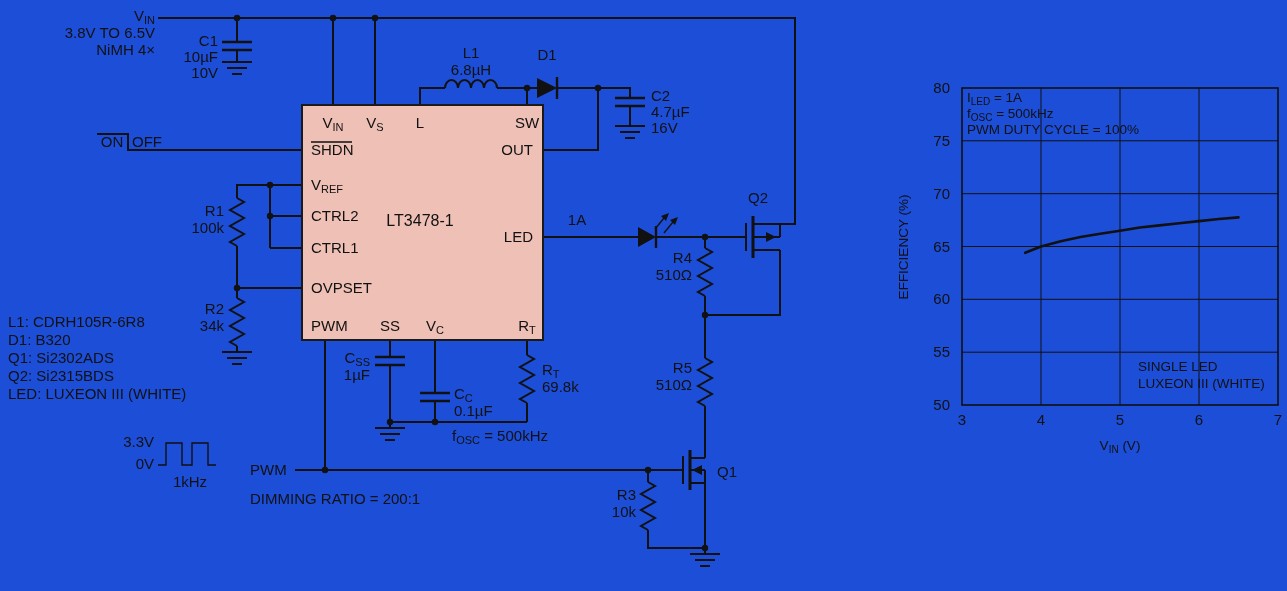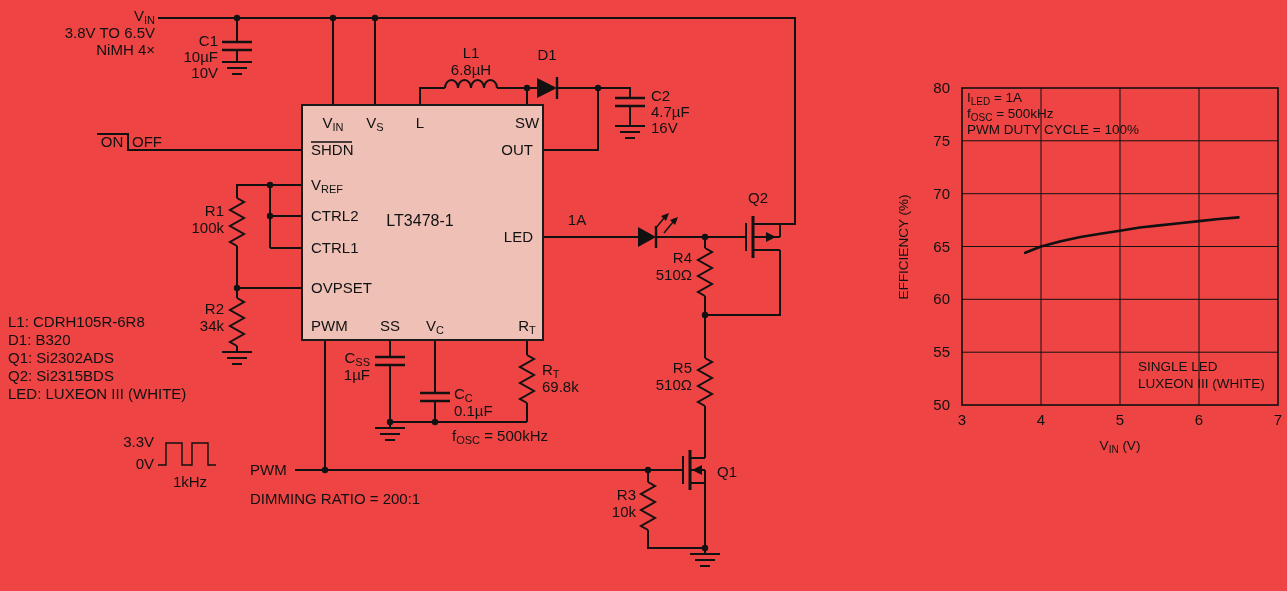--- a/index.html
+++ b/index.html
@@ -1,16 +1,16 @@
 <!DOCTYPE html>
 <html><head>
 <meta charset="utf-8">
 <style>
   html,body{margin:0;padding:0;background:#ffffff;}
-  .canvas{position:relative;width:1287px;height:591px;background:#ef4444;overflow:hidden;}
+  .canvas{position:relative;width:1287px;height:591px;background:#1d4ed8;overflow:hidden;}
   svg text{font-family:"Liberation Sans",sans-serif;font-size:15px;fill:#111;}
   svg .t16{font-size:16px;}
   svg .small{font-size:13.5px;}
   svg .sub{font-size:11px;}
   svg .ssub{font-size:10px;}
   .w{stroke:#111;stroke-width:2;fill:none;}
   .comp{stroke:#111;stroke-width:2.4;fill:none;}
   .thin{stroke:#111;stroke-width:1.4;fill:none;}
   .grid{stroke:#111;stroke-width:1;fill:none;}
   .frame{stroke:#111;stroke-width:1.6;fill:none;}

